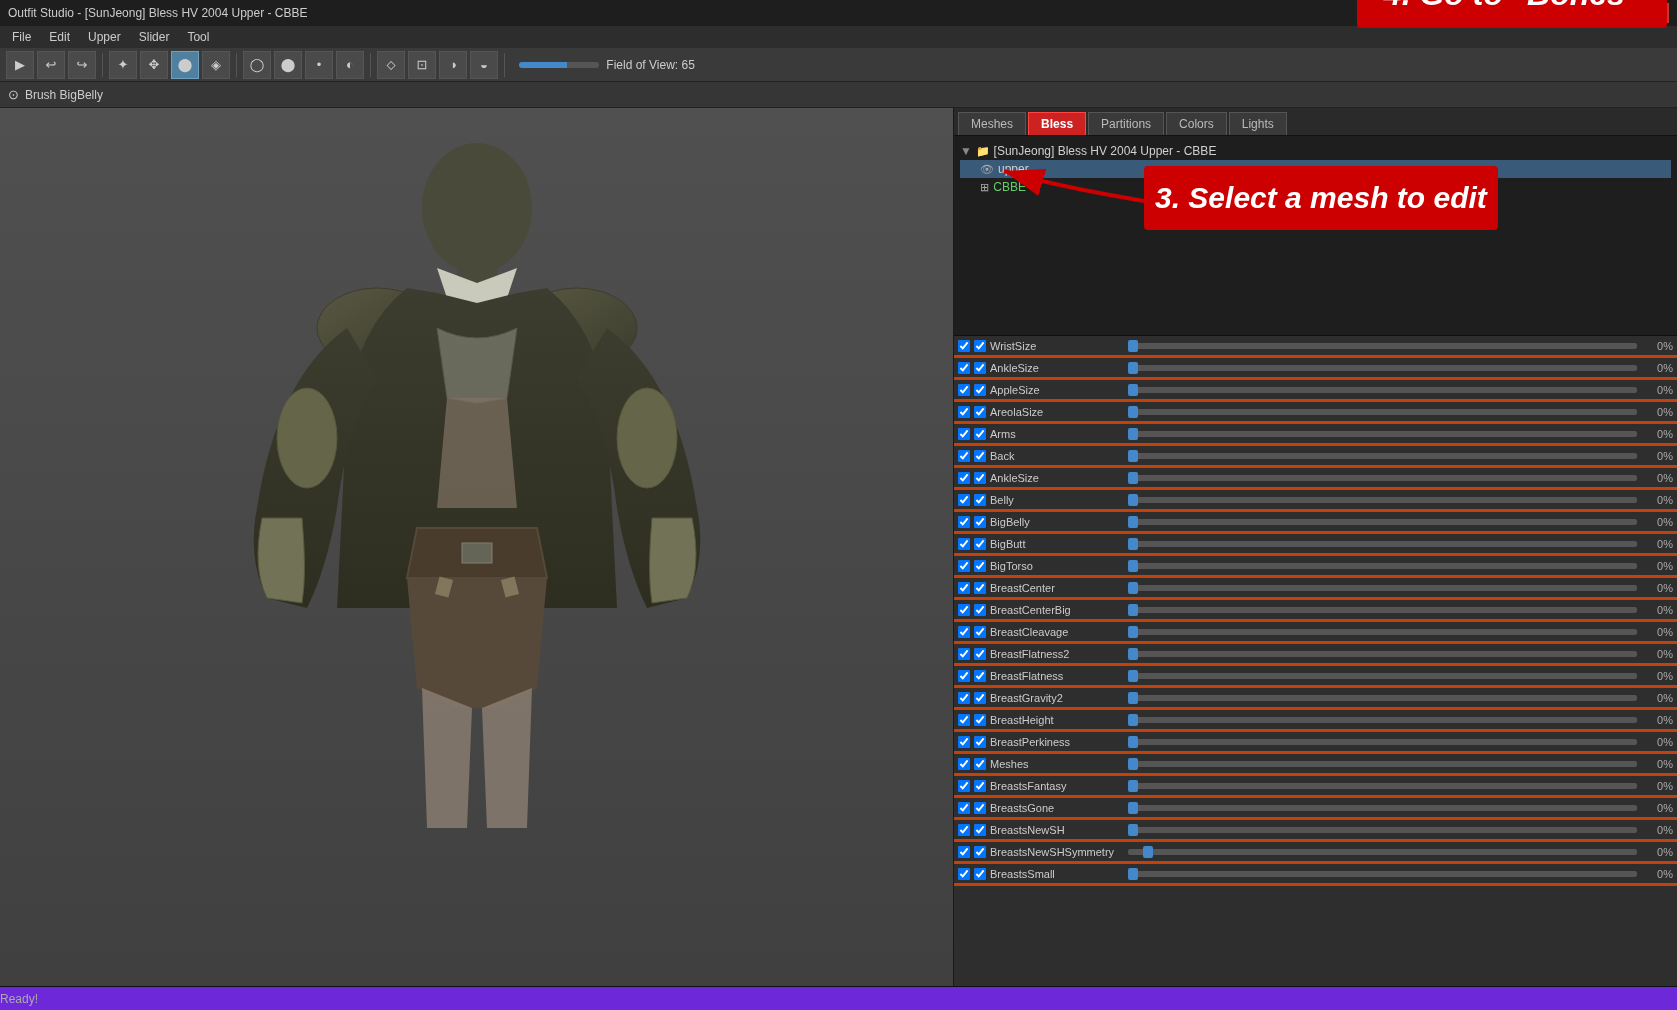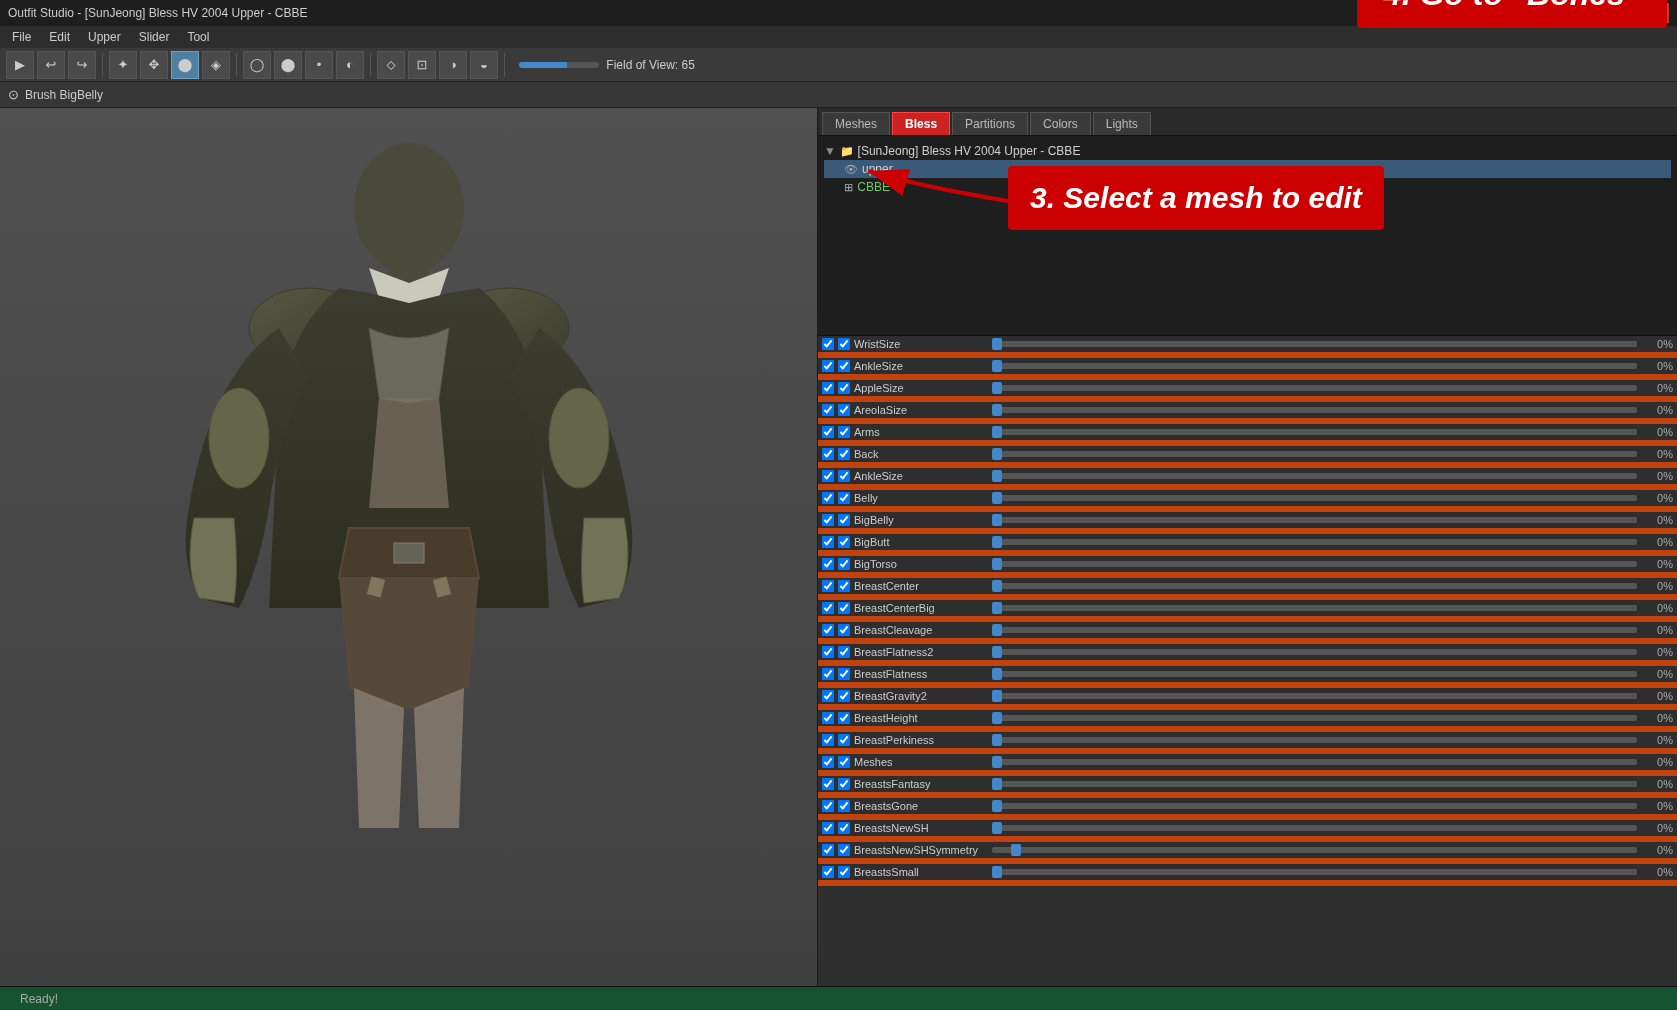--- a/index.html
+++ b/index.html
@@ -102,21 +102,21 @@
     
     #viewport {
       flex: 1;
       background: #5a5a5a;
       position: relative;
       overflow: hidden;
     }
 
     
     #rightpanel {
-      width: 860px;
+      width: 724px;
       background: #22c55e;
       display: flex;
       flex-direction: column;
       border-left: 1px solid #1a1a1a;
     }
 
     
     #tabbar {
       height: 28px;
       background: #2a2a2a;
@@ -194,21 +194,21 @@
     }
     #sliders-list::-webkit-scrollbar { width: 8px; }
     #sliders-list::-webkit-scrollbar-track { background: #222; }
     #sliders-list::-webkit-scrollbar-thumb { background: #555; }
 
     .slider-row {
       display: flex;
       align-items: center;
       height: 22px;
       padding: 0 4px;
-      border-bottom: 6px solid #c2410c;
+      border-bottom: 3px solid #c2410c;
       gap: 4px;
     }
     .slider-checkbox { width: 12px; height: 12px; }
     .slider-name {
       width: 130px;
       font-size: 11px;
       color: #ccc;
       white-space: nowrap;
       overflow: hidden;
     }
@@ -233,39 +233,39 @@
       width: 28px;
       text-align: right;
       font-size: 11px;
       color: #aaa;
     }
 
     
     #statusbar {
       width: 100%;
       height: 24px;
-      background: #14532d;
-      display: flex;
-      align-items: center;
-      padding: 0 20px;
+      background: #6d28d9;
+      display: flex;
+      align-items: center;
+      padding: 0 0;
       font-size: 12px;
       color: #aaa;
       border-top: 1px solid #111;
     }
 
     
     #mesh-select-box {
       position: absolute;
       border: 3px solid #cc0000;
       background: #cc0000;
       color: white;
       font-weight: bold;
       font-size: 30px;
       font-style: italic;
-      padding: 12px 19px;
+      padding: 12px 8px;
       border-radius: 4px;
       z-index: 20;
     }
 
     
     #bones-box {
       position: absolute;
       border: 3px solid #cc0000;
       background: #cc0000;
       color: white;

